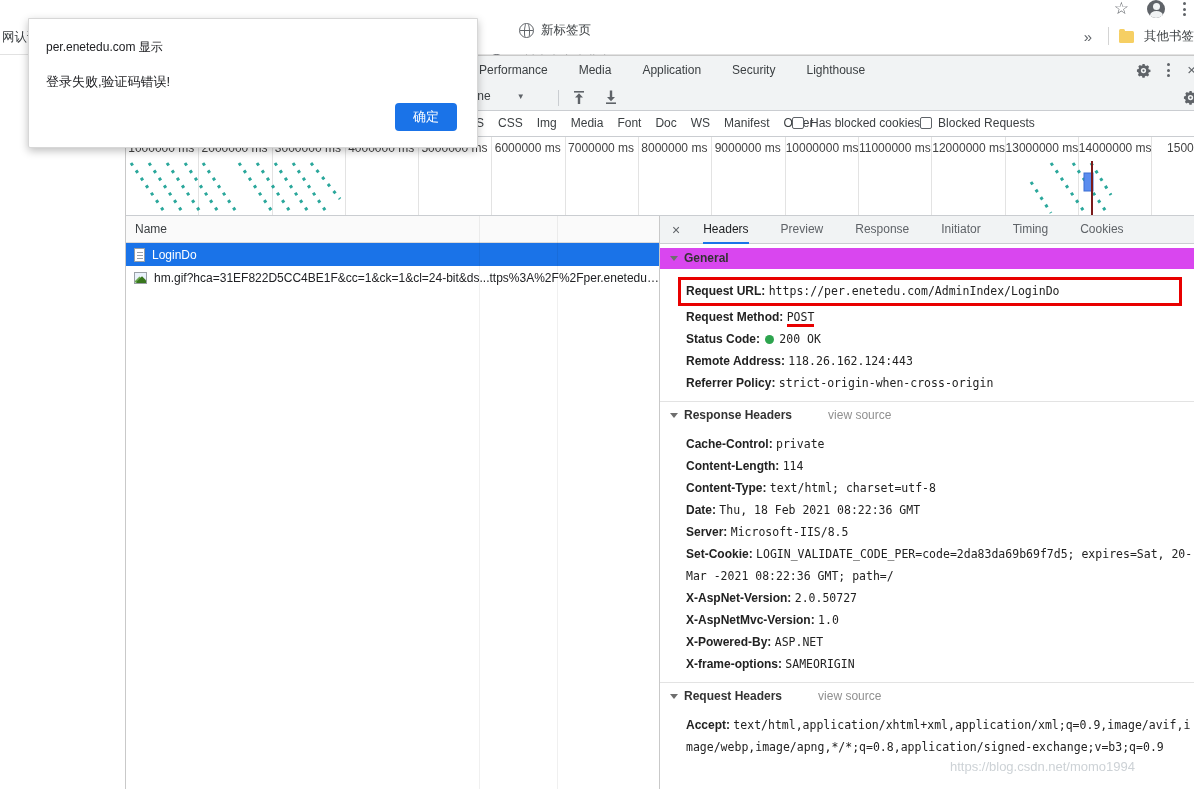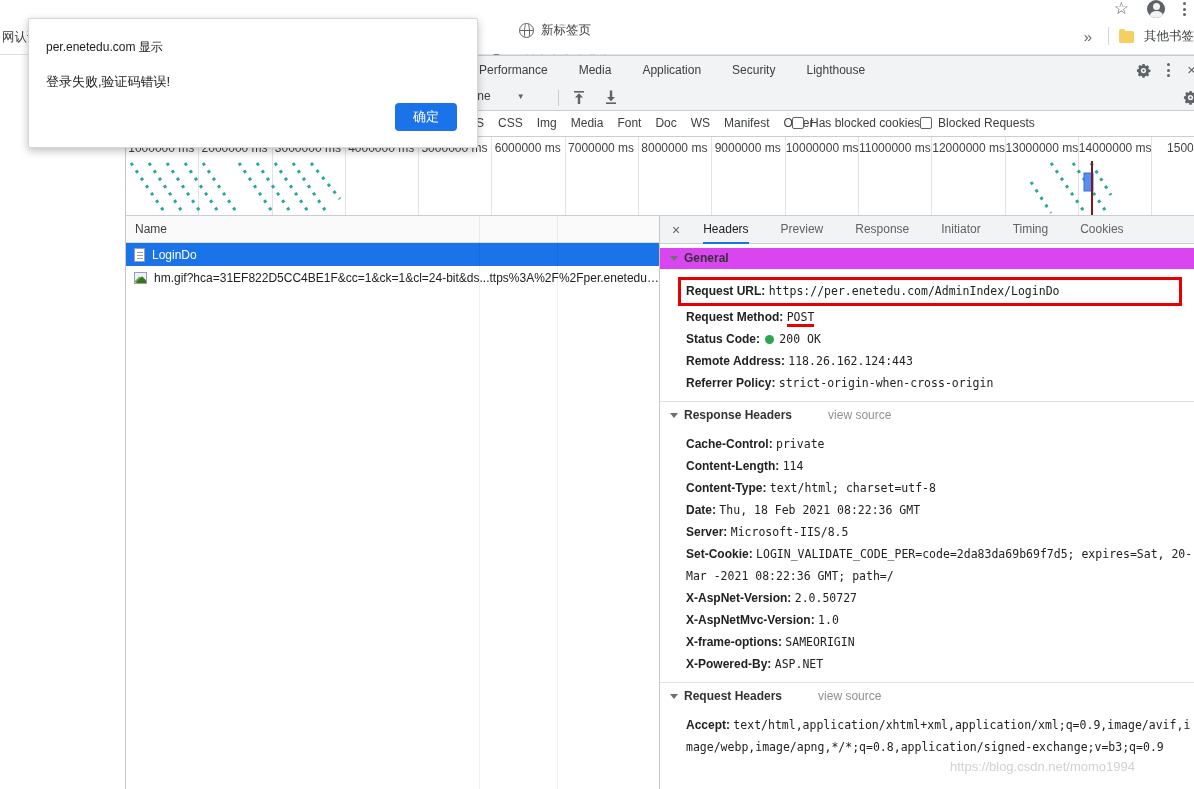--- a/index.html
+++ b/index.html
@@ -304,22 +304,22 @@
           </div>
           <div class="kv-rows">
             <div class="kv-row"><span class="kv-key">Cache-Control:</span> <span class="kv-val">private</span></div>
             <div class="kv-row"><span class="kv-key">Content-Length:</span> <span class="kv-val">114</span></div>
             <div class="kv-row"><span class="kv-key">Content-Type:</span> <span class="kv-val">text/html; charset=utf-8</span></div>
             <div class="kv-row"><span class="kv-key">Date:</span> <span class="kv-val">Thu, 18 Feb 2021 08:22:36 GMT</span></div>
             <div class="kv-row"><span class="kv-key">Server:</span> <span class="kv-val">Microsoft-IIS/8.5</span></div>
             <div class="kv-row"><span class="kv-key">Set-Cookie:</span> <span class="kv-val">LOGIN_VALIDATE_CODE_PER=code=2da83da69b69f7d5; expires=Sat, 20-Mar -2021 08:22:36 GMT; path=/</span></div>
             <div class="kv-row"><span class="kv-key">X-AspNet-Version:</span> <span class="kv-val">2.0.50727</span></div>
             <div class="kv-row"><span class="kv-key">X-AspNetMvc-Version:</span> <span class="kv-val">1.0</span></div>
+            <div class="kv-row"><span class="kv-key">X-Powered-By:</span> <span class="kv-val">ASP.NET</span></div>
             <div class="kv-row"><span class="kv-key">X-frame-options:</span> <span class="kv-val">SAMEORIGIN</span></div>
-            <div class="kv-row"><span class="kv-key">X-Powered-By:</span> <span class="kv-val">ASP.NET</span></div>
           </div>
           <div class="sec-head plain">
             <span class="tri"></span>
             <span>Request Headers</span>
             <span class="view-source">view source</span>
           </div>
           <div class="kv-rows">
             <div class="kv-row"><span class="kv-key">Accept:</span> <span class="kv-val">text/html,application/xhtml+xml,application/xml;q=0.9,image/avif,image/webp,image/apng,*/*;q=0.8,application/signed-exchange;v=b3;q=0.9</span></div>
           </div>
         </div>

